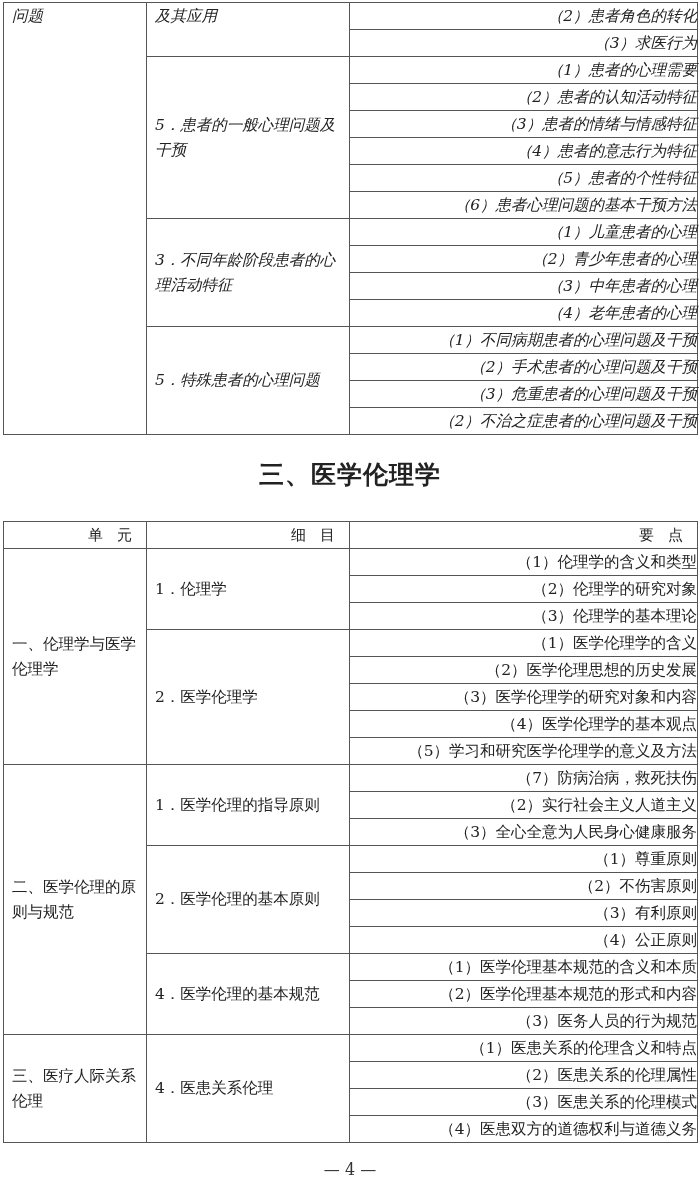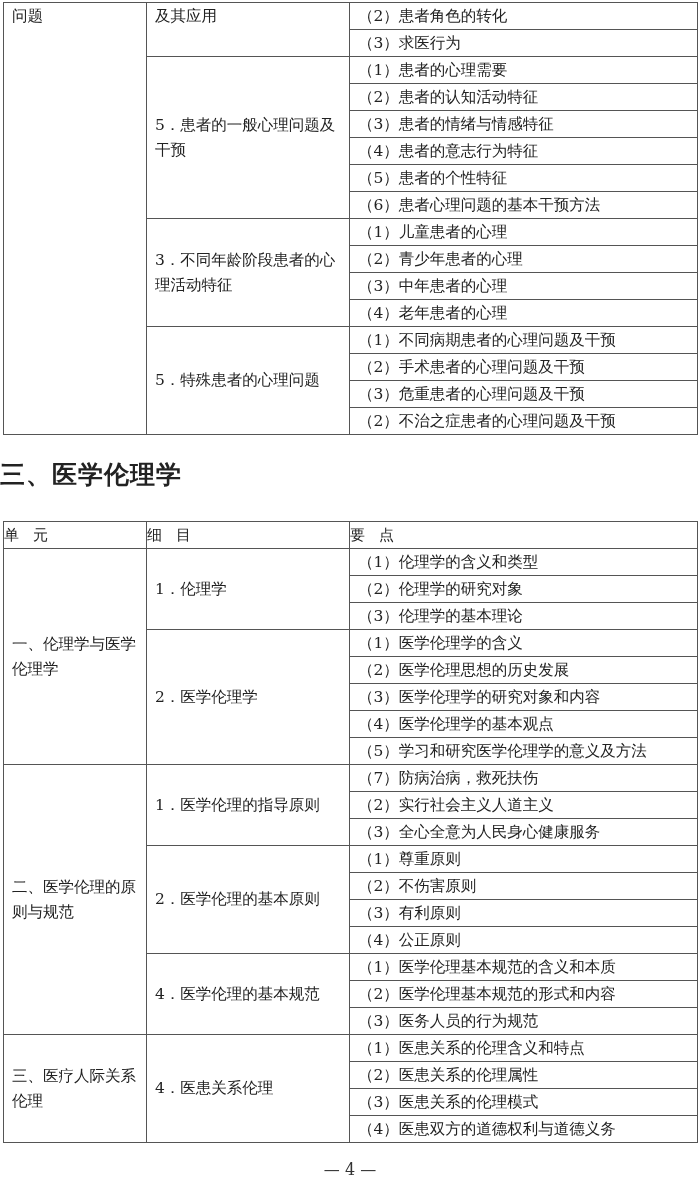--- a/index.html
+++ b/index.html
@@ -1,27 +1,27 @@
 <!DOCTYPE html>
 <html><head>
 <meta charset="utf-8">
 <style>
   html, body { margin:0; padding:0; background:#ffffff; }
   body { width:700px; height:1190px; position:relative; overflow:hidden;
          font-family:"DejaVu Serif","Liberation Serif",serif; color:#222; }
   table { border-collapse:collapse; position:absolute; left:3px; width:694px; table-layout:fixed; }
   td, th { border:1.3px solid #555; font-size:15.5px; font-weight:normal; padding:0 0 0 8px; vertical-align:middle; line-height:26px; }
-  td.pt { height:25.5px; padding-left:8px; white-space:nowrap; }
+  td.pt { height:25.5px; padding-left:8px; white-space:nowrap;text-align:right; }
   td.unit, td.item { line-height:25px; }
   td.top { vertical-align:top; padding-top:1px; }
   col.c1 { width:143px; } col.c2 { width:203px; } col.c3 { width:348px; }
-  th { text-align:left; padding:0; height:26px; font-family:"DejaVu Sans","Liberation Sans",sans-serif; font-size:15px; letter-spacing:14px; }
-  #t1 { top:2px; }
+  th { text-align:right; padding:0; height:26px; font-family:"DejaVu Sans","Liberation Sans",sans-serif; font-size:15px; letter-spacing:14px; }
+  #t1 { top:2px;font-style:italic; }
   #t2 { top:521px; }
-  .section-title { position:absolute; top:458px; left:0; width:700px; text-align:left;
+  .section-title { position:absolute; top:458px; left:0; width:700px; text-align:center;
      font-family:"DejaVu Sans","Liberation Sans",sans-serif; font-size:25px; font-weight:bold; letter-spacing:1px; }
   .page-num { position:absolute; top:1160px; left:0; width:700px; text-align:center; font-size:16px; color:#333; }
 </style>
 </head>
 <body>
 
 <table id="t1">
   <colgroup>
       <col class="c1">
       <col class="c2">

